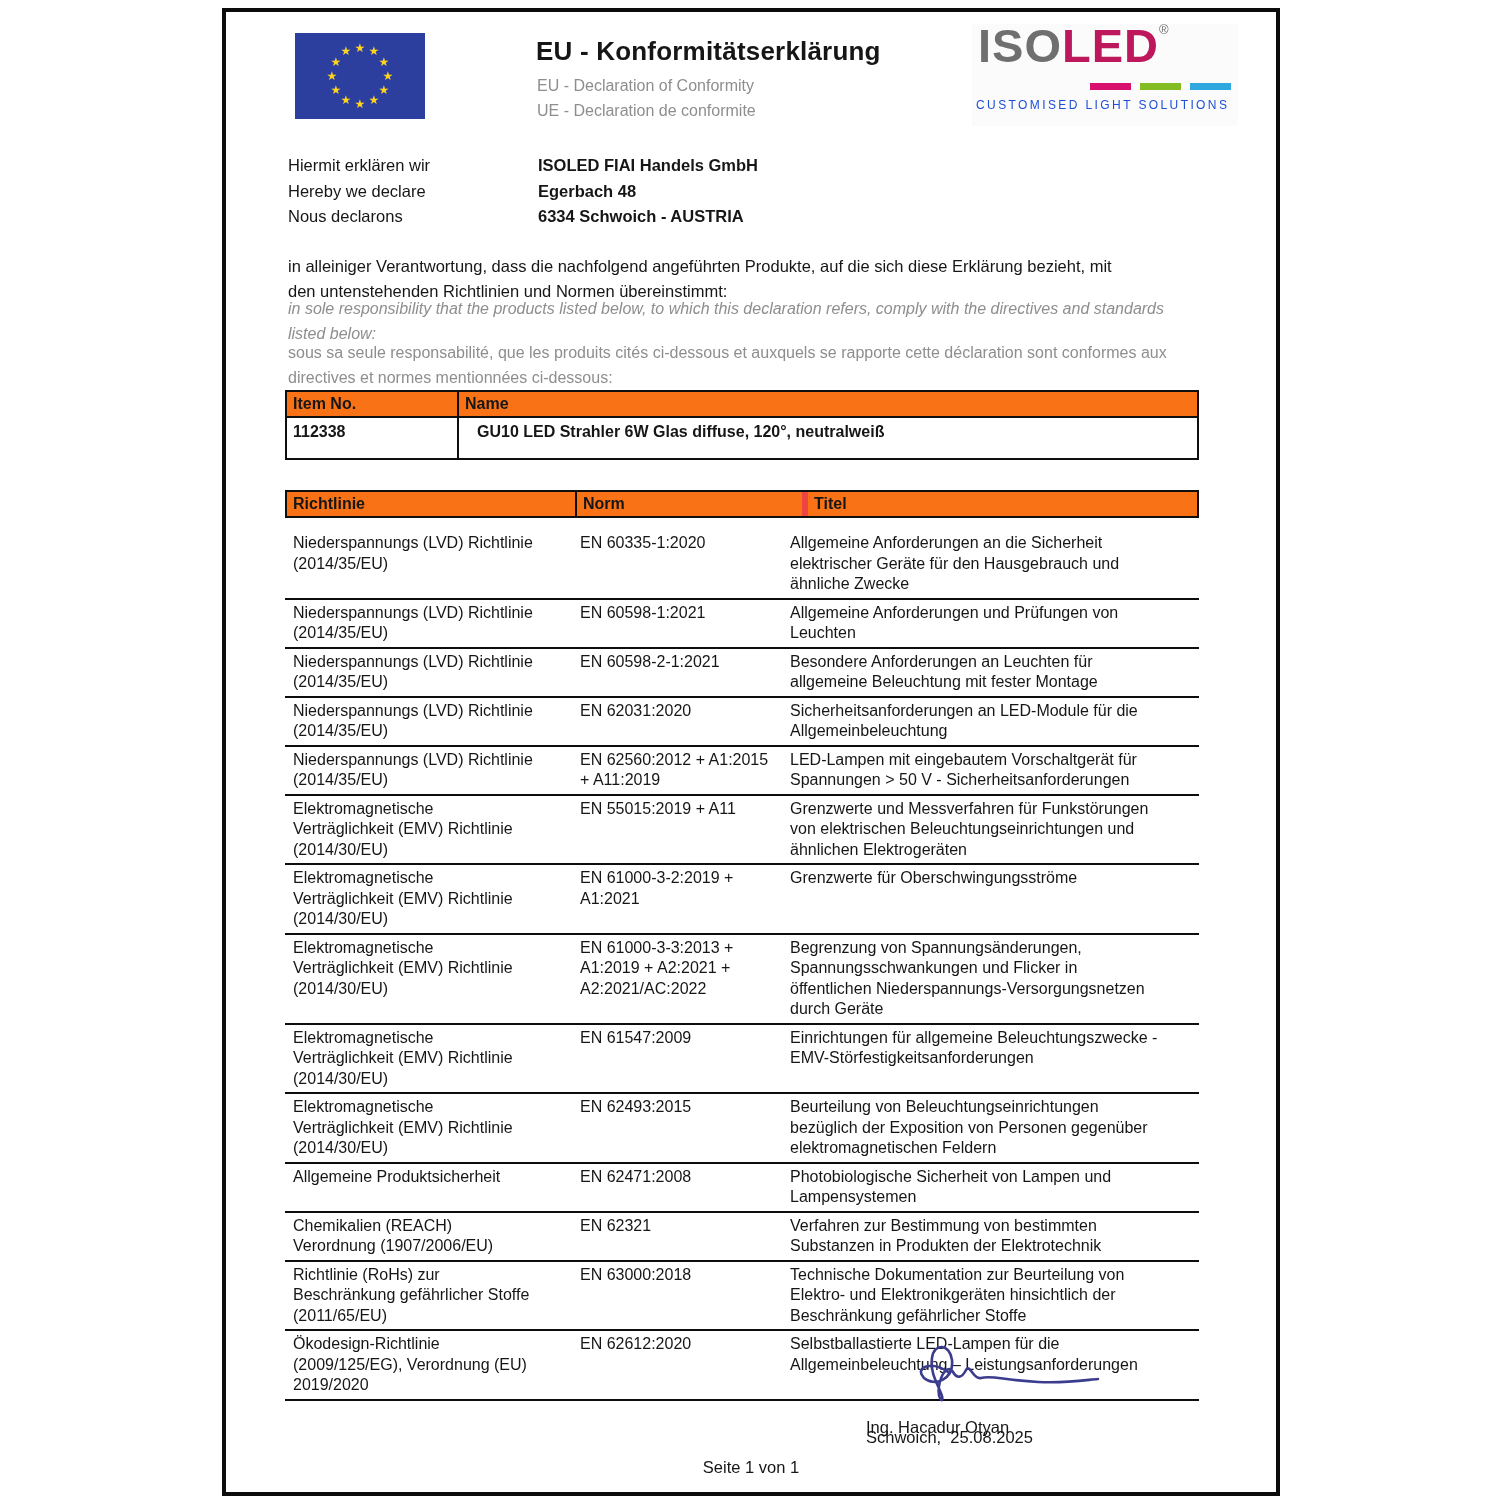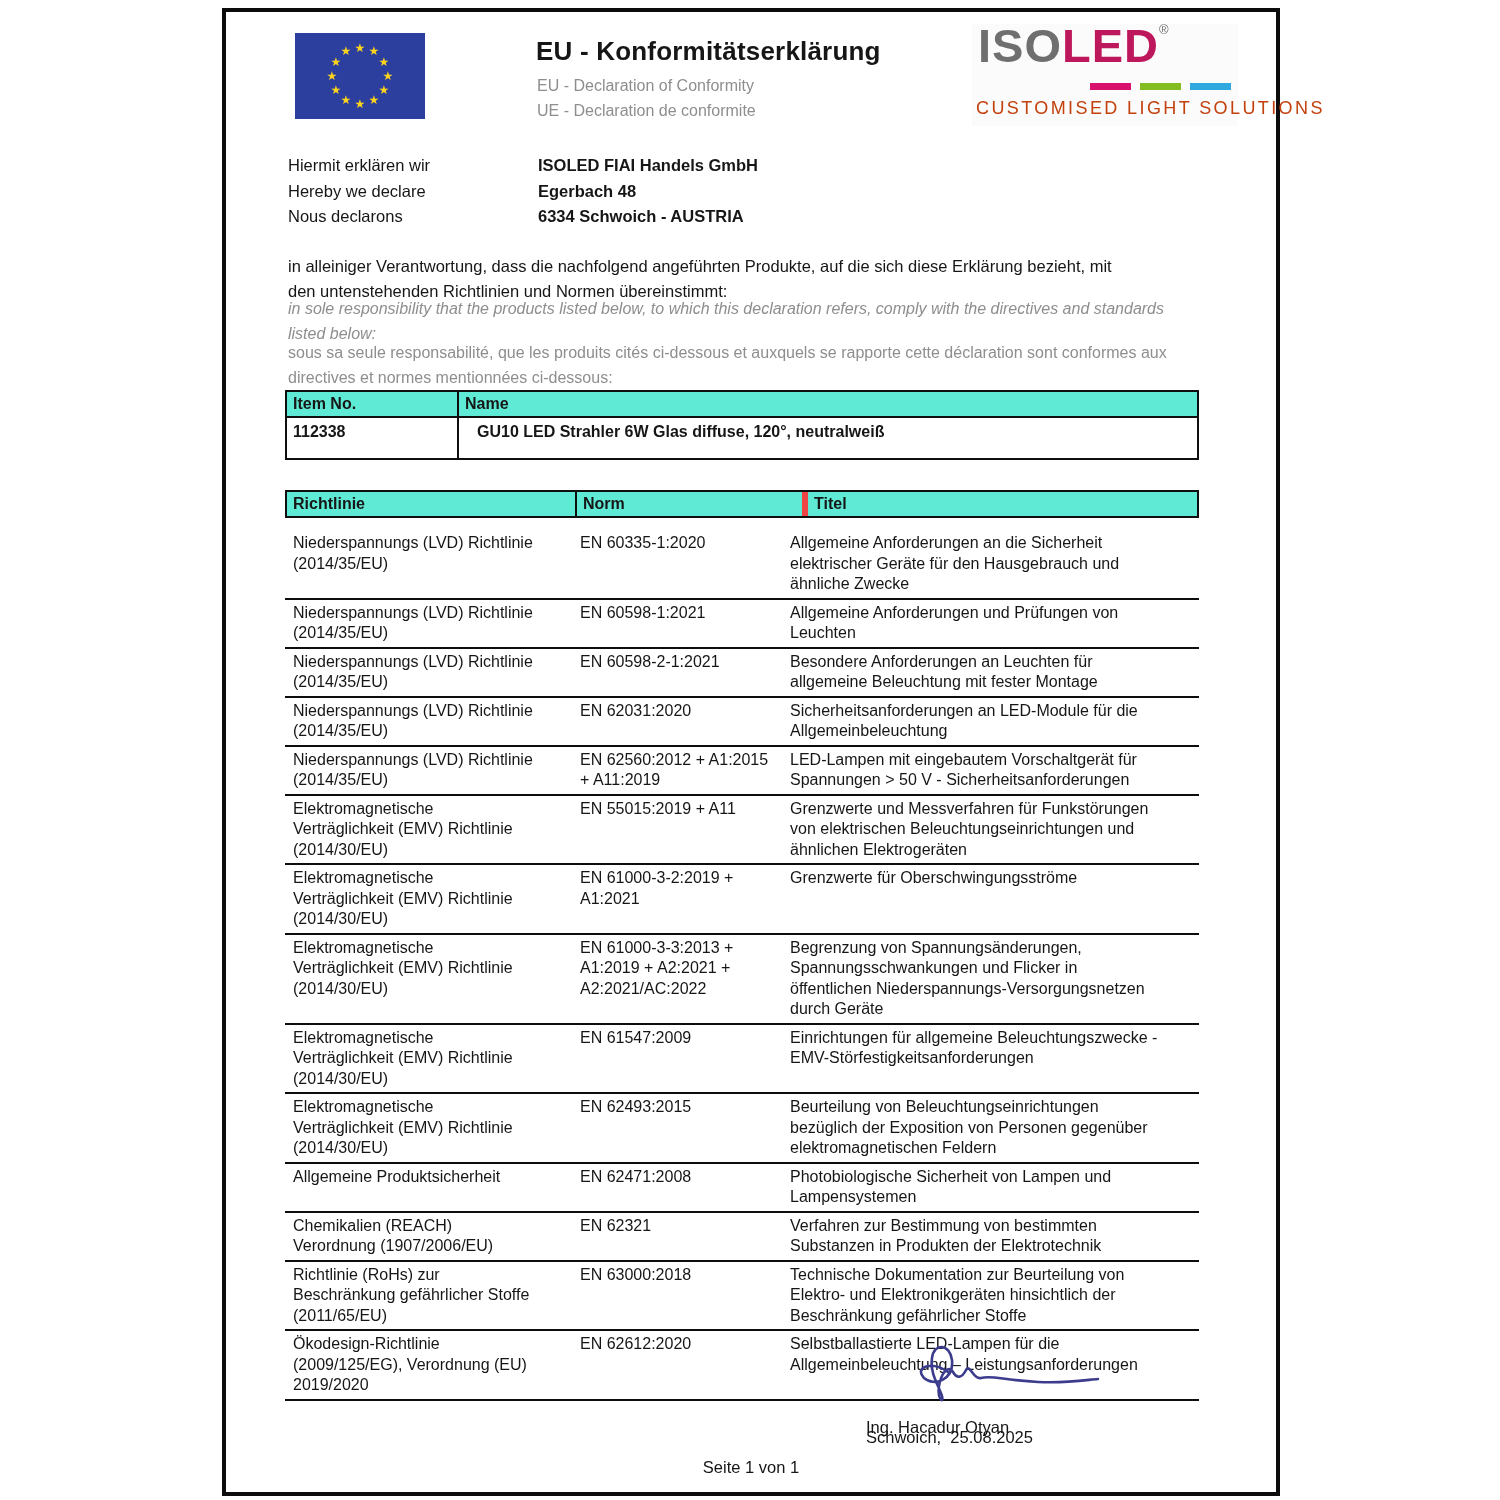--- a/index.html
+++ b/index.html
@@ -17,34 +17,34 @@
   .title-en{left:537px;top:77px;font-size:16px;}
   .title-fr{left:537px;top:102px;font-size:16px;}
 
   .logo{left:972px;top:24px;width:266px;height:102px;background:#fbfbfb;}
   .logo-word{position:absolute;left:6px;top:-6px;font-size:47px;font-weight:bold;letter-spacing:1px;}
   .logo-iso{color:#6f6f6f;}
   .logo-led{color:#be185d;}
   .logo-reg{font-size:13px;color:#6f6f6f;vertical-align:28px;font-weight:normal;}
   .logo-bars{position:absolute;left:118px;top:59px;display:flex;gap:9px;}
   .logo-bars span{width:41px;height:7px;display:block;}
-  .logo-tagline{position:absolute;left:4px;top:74px;font-size:18px;letter-spacing:2.4px;color:#c2410c;white-space:nowrap;}
+  .logo-tagline{position:absolute;left:4px;top:74px;font-size:12px;letter-spacing:2.4px;color:#1d4ed8;white-space:nowrap;}
 
   
   .decl-labels{left:288px;top:153px;font-size:16.5px;line-height:25.5px;}
   .decl-company{left:538px;top:153px;font-size:16.5px;line-height:25.5px;font-weight:bold;}
 
   
   .st-de{left:288px;top:254px;font-size:16.5px;line-height:25px;width:990px;}
   .st-en{left:288px;top:297px;font-size:16px;line-height:24.5px;width:990px;font-style:italic;}
   .st-fr{left:288px;top:341px;font-size:16px;line-height:24.5px;width:990px;}
 
   
   .item-table{left:285px;top:390px;width:914px;}
-  .thead{display:flex;background:#5eead4;border:2px solid #0f0f0f;box-sizing:border-box;
+  .thead{display:flex;background:#f97316;border:2px solid #0f0f0f;box-sizing:border-box;
          font-weight:bold;font-size:16px;}
   .thead .c{padding:3px 0 3px 6px;box-sizing:border-box;}
   .item-table .thead .c1{width:172px;border-right:2px solid #0f0f0f;}
   .item-table .thead .c2{flex:1;}
   .item-body{display:flex;border:2px solid #0f0f0f;border-top:none;box-sizing:border-box;
              font-weight:bold;font-size:16px;height:42px;gap:12px;}
   .item-body .c{padding:5px 0 0 6px;box-sizing:border-box;}
   .item-body .c1{width:172px;border-right:2px solid #0f0f0f;}
   .item-body .c2{flex:1;}
 

